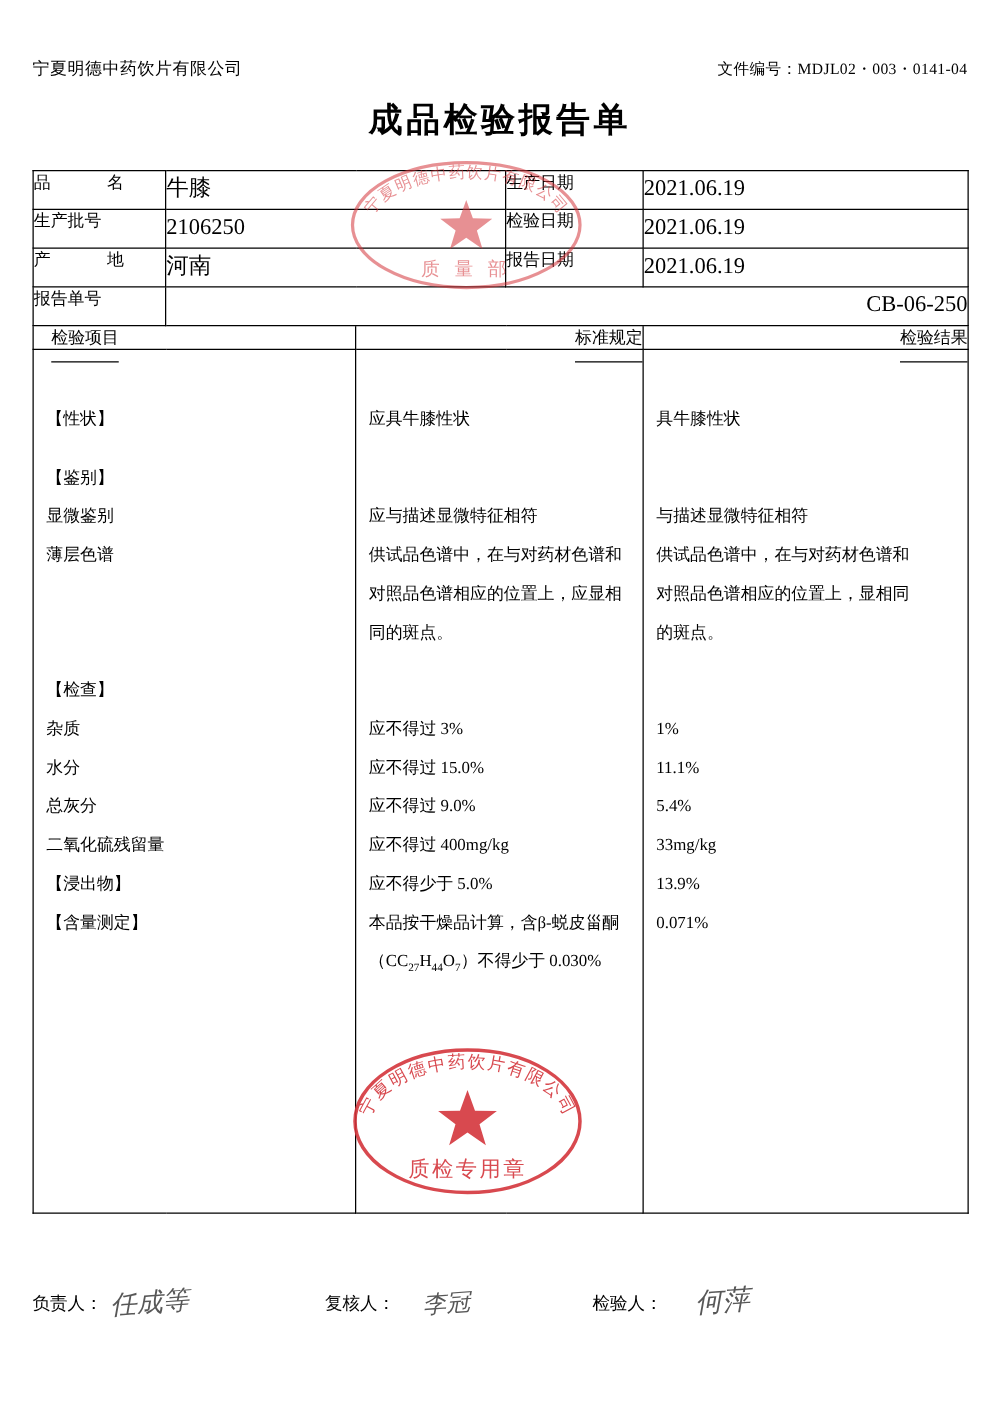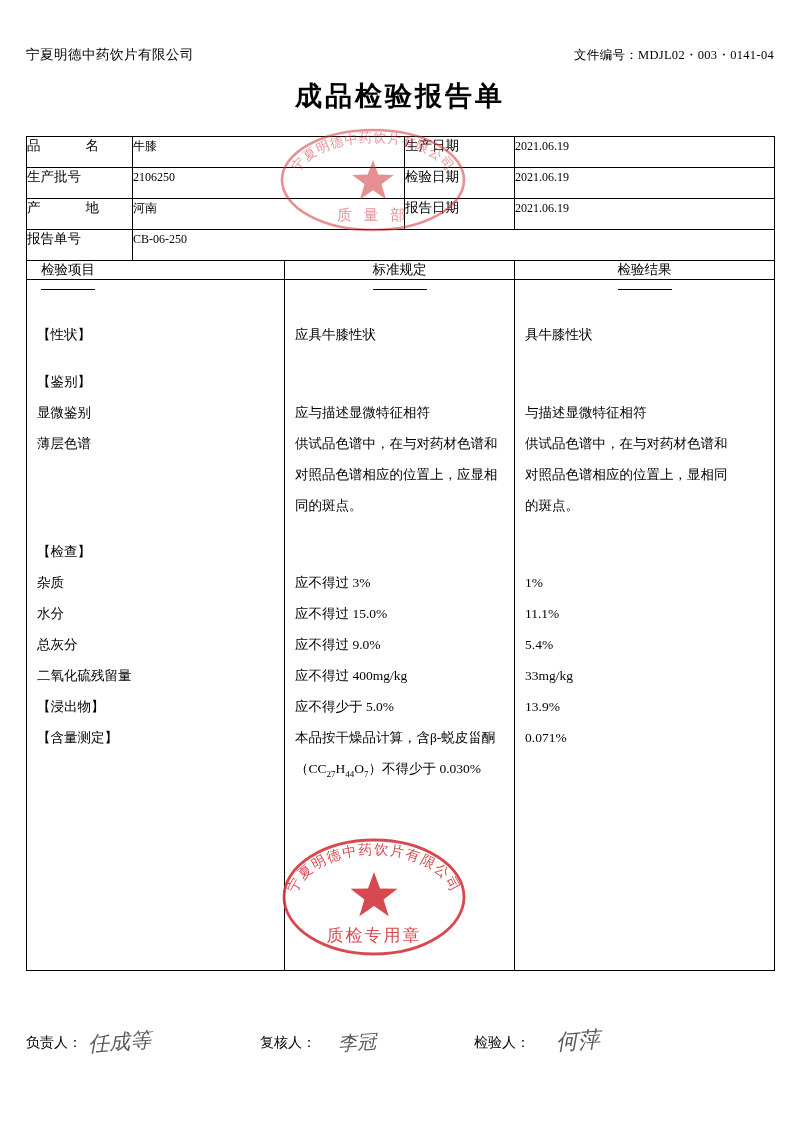--- a/index.html
+++ b/index.html
@@ -63,41 +63,41 @@
     border-collapse: collapse;
     table-layout: fixed;
   }
   .doc-table td {
     border: 1px solid #000;
     padding: 0;
     vertical-align: top;
   }
   .cell {
     padding: 5px 9px;
-    font-size: 12px;
+    font-size: 18px;
     line-height: 1.5;
   }
   .label-cell {
     font-size: 13.5px;
     padding: 5px 9px;
   }
   .spread {
     display: inline-block;
     width: 72px;
     text-align: justify;
     text-align-last: justify;
   }
   .row-h {
     height: 31px;
     margin-left: 28px;
   }
 
   
   .colhead {
-    text-align: center;
+    text-align: right;
     font-size: 13.5px;
     padding: 7px 0 6px 0;
   }
   .colhead span {
     border-bottom: 1px solid #000;
     padding-bottom: 12px;
   }
 
   
   .body-wrap {
@@ -216,21 +216,21 @@
         <td class="cell">2021.06.19</td>
       </tr>
       <tr class="row-h">
         <td class="label-cell"><span class="spread">产　地</span></td>
         <td class="cell" colspan="2">河南</td>
         <td class="label-cell">报告日期</td>
         <td class="cell">2021.06.19</td>
       </tr>
       <tr class="row-h">
         <td class="label-cell">报告单号</td>
-        <td class="cell" colspan="4" style="text-align:left">CB-06-250</td>
+        <td class="cell" colspan="4" style="text-align:right">CB-06-250</td>
       </tr>
 
       <tr>
         <td class="colhead" colspan="2" style="text-align:left;padding-left:14px"><span>检验项目</span></td>
         <td class="colhead" colspan="2"><span>标准规定</span></td>
         <td class="colhead"><span>检验结果</span></td>
       </tr>
 
       <tr>
         <td colspan="2" style="vertical-align:top">

